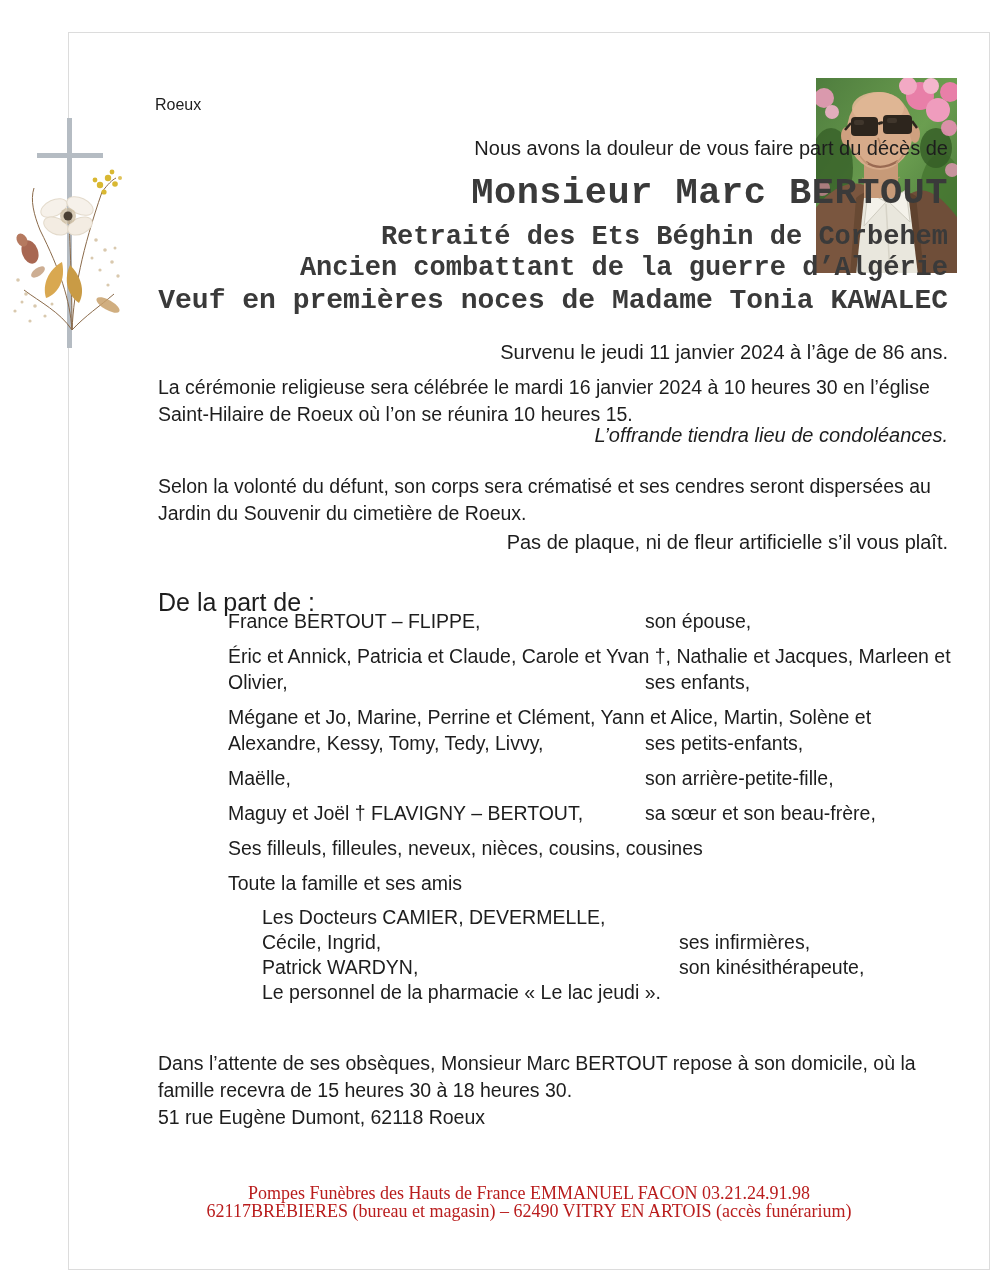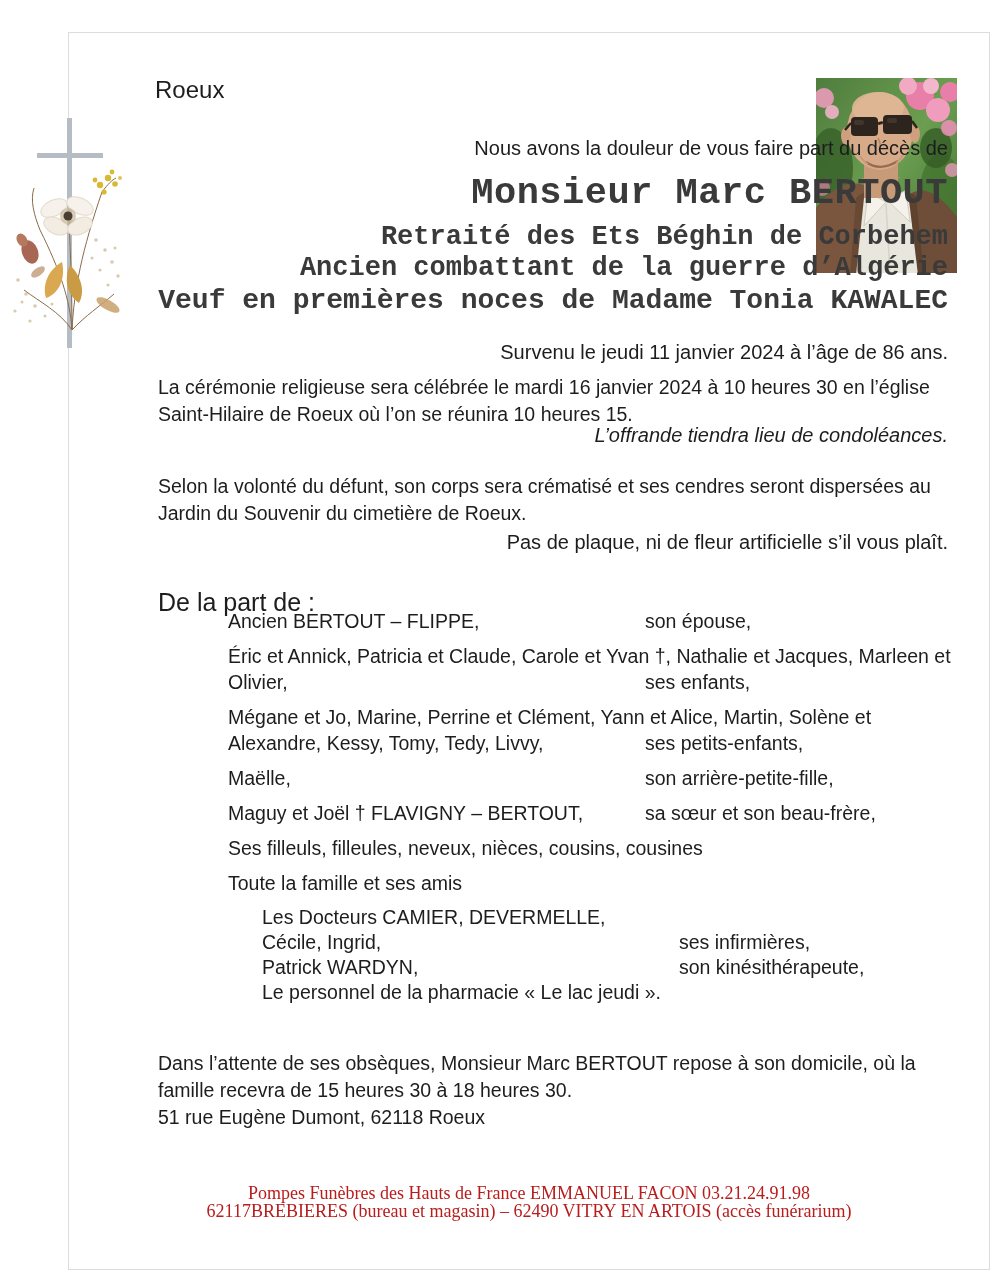--- a/index.html
+++ b/index.html
@@ -13,21 +13,21 @@
   }
   .card-border{
     position:absolute;left:68px;top:32px;width:922px;height:1238px;
     border:1px solid #dcdcdc;box-sizing:border-box;
   }
   .abs{position:absolute;}
   .center{text-align:right;}
   .serif{font-family:Liberation Mono, monospace;font-weight:bold;color:#3a3a3a;}
   .prewrap{white-space:pre-line;}
 
-  .city{left:155px;top:76px;font-size:24px;}
+  .city{left:155px;top:96px;font-size:16px;}
   .intro{left:158px;top:137px;width:790px;font-size:20px;}
   .name{left:158px;top:172px;width:790px;font-size:37px;letter-spacing:0.5px;}
   .sub1{left:158px;top:222px;width:790px;font-size:27px;}
   .sub2{left:158px;top:253px;width:790px;font-size:27px;}
   .sub3{left:158px;top:285px;width:790px;font-size:28px;}
   .survenu{left:158px;top:341px;width:790px;font-size:20px;}
   .para{left:158px;width:794px;font-size:19.5px;line-height:27px;}
   .para1{top:374px;}
   .offering{left:158px;top:424px;width:790px;font-size:20px;font-style:italic;}
   .para2{top:473px;}
@@ -194,21 +194,21 @@
 Saint-Hilaire de Roeux où l’on se réunira 10 heures 15.</div>
   <div class="abs offering center">L’offrande tiendra lieu de condoléances.</div>
   <div class="abs para para2 prewrap">Selon la volonté du défunt, son corps sera crématisé et ses cendres seront dispersées au
 Jardin du Souvenir du cimetière de Roeux.</div>
   <div class="abs request center">Pas de plaque, ni de fleur artificielle s’il vous plaît.</div>
 
   <div class="abs family-heading">De la part de :</div>
 
   <div class="abs family">
     <div class="entry">
-      <span class="names">Ancien BERTOUT – FLIPPE,</span>
+      <span class="names">France BERTOUT – FLIPPE,</span>
       <span class="relation">son épouse,</span>
     </div>
     <div class="entry">
       <span class="names">Éric et Annick, Patricia et Claude, Carole et Yvan †, Nathalie et Jacques, Marleen et
 Olivier,</span>
       <span class="relation">ses enfants,</span>
     </div>
     <div class="entry">
       <span class="names">Mégane et Jo, Marine, Perrine et Clément, Yann et Alice, Martin, Solène et
 Alexandre, Kessy, Tomy, Tedy, Livvy,</span>

